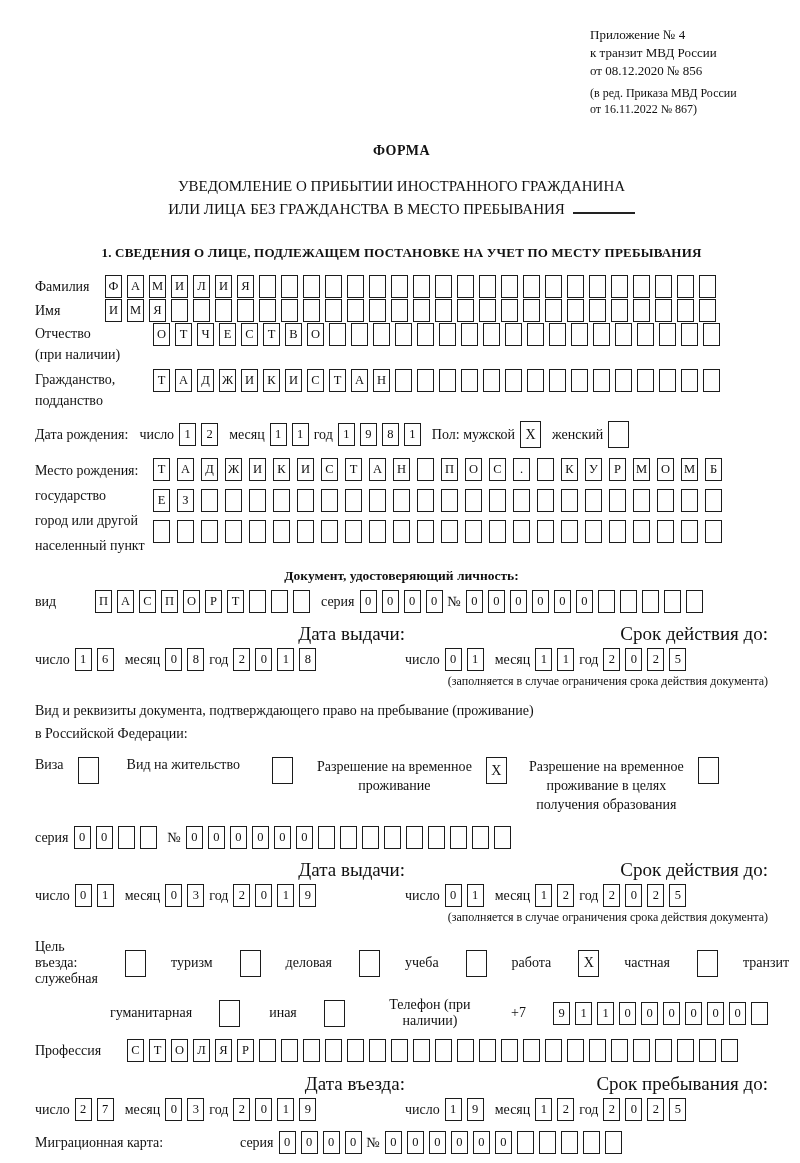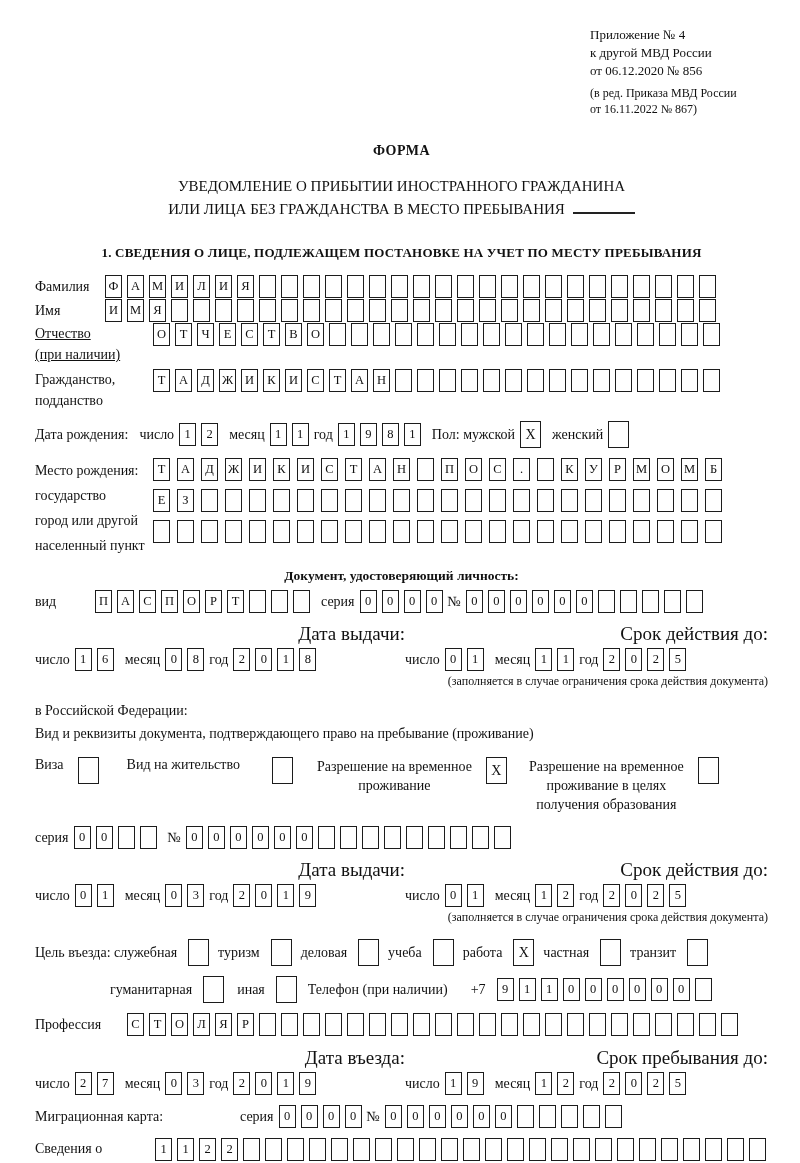--- a/index.html
+++ b/index.html
@@ -20,35 +20,35 @@
   .mt10{margin-top:10px;} .mt14{margin-top:14px;}
   .dg{display:flex;align-items:center;column-gap:5px;font-size:14px;}
   .dg .word{margin-left:6px;}
   .datesec{display:flex;margin-top:10px;}
   .dcol1{width:370px;} .dcol2{flex:1;}
   .dhead{text-align:right;font-size:19px;margin-bottom:3px;}
   .note{text-align:right;font-size:12px;margin-top:3px;padding-right:0px;}
   .dochead{font-weight:bold;font-size:13.5px;text-align:center;margin-top:10px;}
   .permit-row{display:flex;align-items:flex-start;margin-top:12px;column-gap:14px;font-size:14px;}
   .permit-row .opt-text{text-align:center;line-height:19px;}
-  .purpose{display:flex;align-items:center;column-gap:9px;font-size:14px;margin-top:14px;flex-wrap:nowrap;}
+  .purpose{display:flex;align-items:center;column-gap:25px;font-size:14px;margin-top:14px;flex-wrap:nowrap;}
   .purpose .cells{margin-left:2px;}
   .repwrap{display:flex;margin-top:10px;}
   .replbl{width:120px;font-size:14px;line-height:22px;flex:0 0 auto;}
   .repcells .cells{margin-bottom:9px;}
 </style>
 </head>
 <body>
 
 <div class="page">
 
   <div class="appendix">
     <div>Приложение № 4</div>
-    <div>к другой МВД России</div>
-    <div>от 06.12.2020 № 856</div>
+    <div>к транзит МВД России</div>
+    <div>от 08.12.2020 № 856</div>
     <div class="amend">
       <div>(в ред. Приказа МВД России</div>
       <div>от 16.11.2022 № 867)</div>
     </div>
   </div>
   <div class="forma">ФОРМА</div>
 
   <div class="title">
     <div>УВЕДОМЛЕНИЕ О ПРИБЫТИИ ИНОСТРАННОГО ГРАЖДАНИНА</div>
     <div><span>ИЛИ ЛИЦА БЕЗ ГРАЖДАНСТВА В МЕСТО ПРЕБЫВАНИЯ</span><span class="blank-line"></span></div>
@@ -118,21 +118,21 @@
         <span class="cell"></span>
         <span class="cell"></span>
         <span class="cell"></span>
         <span class="cell"></span>
         <span class="cell"></span>
         <span class="cell"></span>
       </div>
   </div>
 
   <div class="row">
-    <div class="lbl2" style="width:118px;text-decoration:underline;">
+    <div class="lbl2" style="width:118px;">
       <div>Отчество</div>
       <div>(при наличии)</div>
     </div>
     <div class="cells">
         <span class="cell">О</span>
         <span class="cell">Т</span>
         <span class="cell">Ч</span>
         <span class="cell">Е</span>
         <span class="cell">С</span>
         <span class="cell">Т</span>
@@ -393,22 +393,22 @@
             <span class="cell">0</span>
             <span class="cell">2</span>
             <span class="cell">5</span>
           </span>
       </div>
       <div class="note">(заполняется в случае ограничения срока действия документа)</div>
     </div>
   </div>
 
   <div style="font-size:14px;margin-top:10px;line-height:23px;">
+    <div>Вид и реквизиты документа, подтверждающего право на пребывание (проживание)</div>
     <div>в Российской Федерации:</div>
-    <div>Вид и реквизиты документа, подтверждающего право на пребывание (проживание)</div>
   </div>
 
   <div class="permit-row">
     <span>Виза</span>
     <span class="cells boxes">
         <span class="cell"></span>
       </span>
     <span style="margin-left:14px;">Вид на жительство</span>
     <span class="cells boxes" style="margin-left:18px;">
         <span class="cell"></span>
@@ -539,21 +539,21 @@
 
   <div class="purpose" style="margin-top:10px;margin-left:75px;">
     <span>гуманитарная</span>
     <span class="cells boxes">
         <span class="cell"></span>
       </span>
     <span style="margin-left:4px;">иная</span>
     <span class="cells boxes">
         <span class="cell"></span>
       </span>
-    <span style="margin-left:2px;">Телефон (при наличии)</span>
+    <span style="margin-left:18px;text-align:center;">Телефон (при наличии)</span>
     <span style="margin-left:14px;">+7</span>
     <span class="cells">
         <span class="cell">9</span>
         <span class="cell">1</span>
         <span class="cell">1</span>
         <span class="cell">0</span>
         <span class="cell">0</span>
         <span class="cell">0</span>
         <span class="cell">0</span>
         <span class="cell">0</span>

